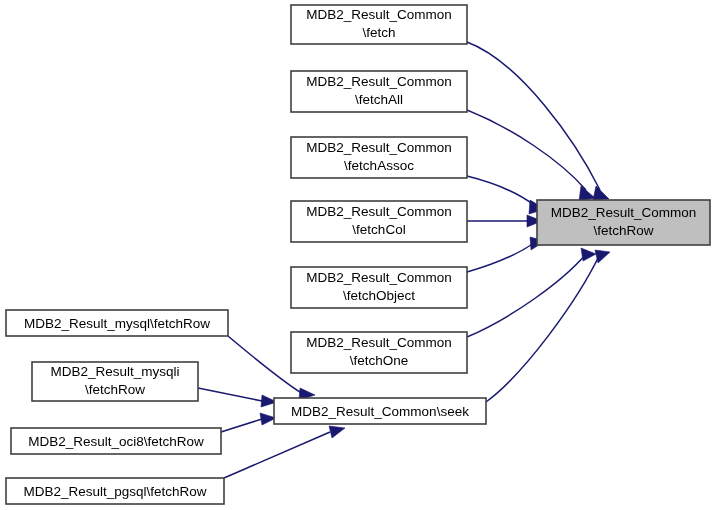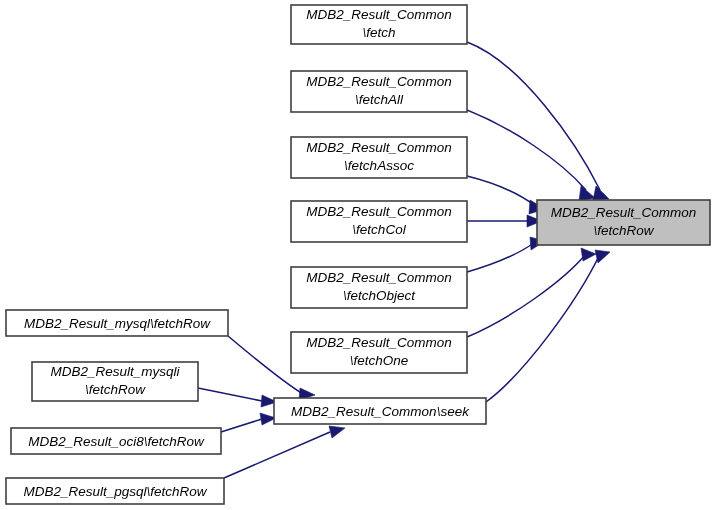--- a/index.html
+++ b/index.html
@@ -11,21 +11,20 @@
     width: 713px;
     height: 510px;
     overflow: hidden;
     font-family: "Liberation Sans", "DejaVu Sans", sans-serif;
   }
   #graph-root {
     position: relative;
     width: 697px;
     height: 510px;
     background: #ffffff;
-    font-style: italic;
   }
   svg.graph-canvas {
     position: absolute;
     top: 0;
     left: 0;
     width: 713px;
     height: 510px;
     display: block;
   }
   .node-box {

